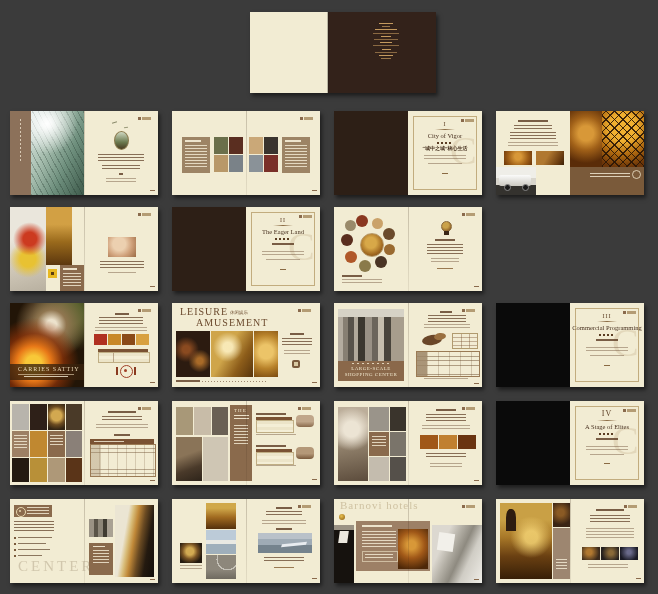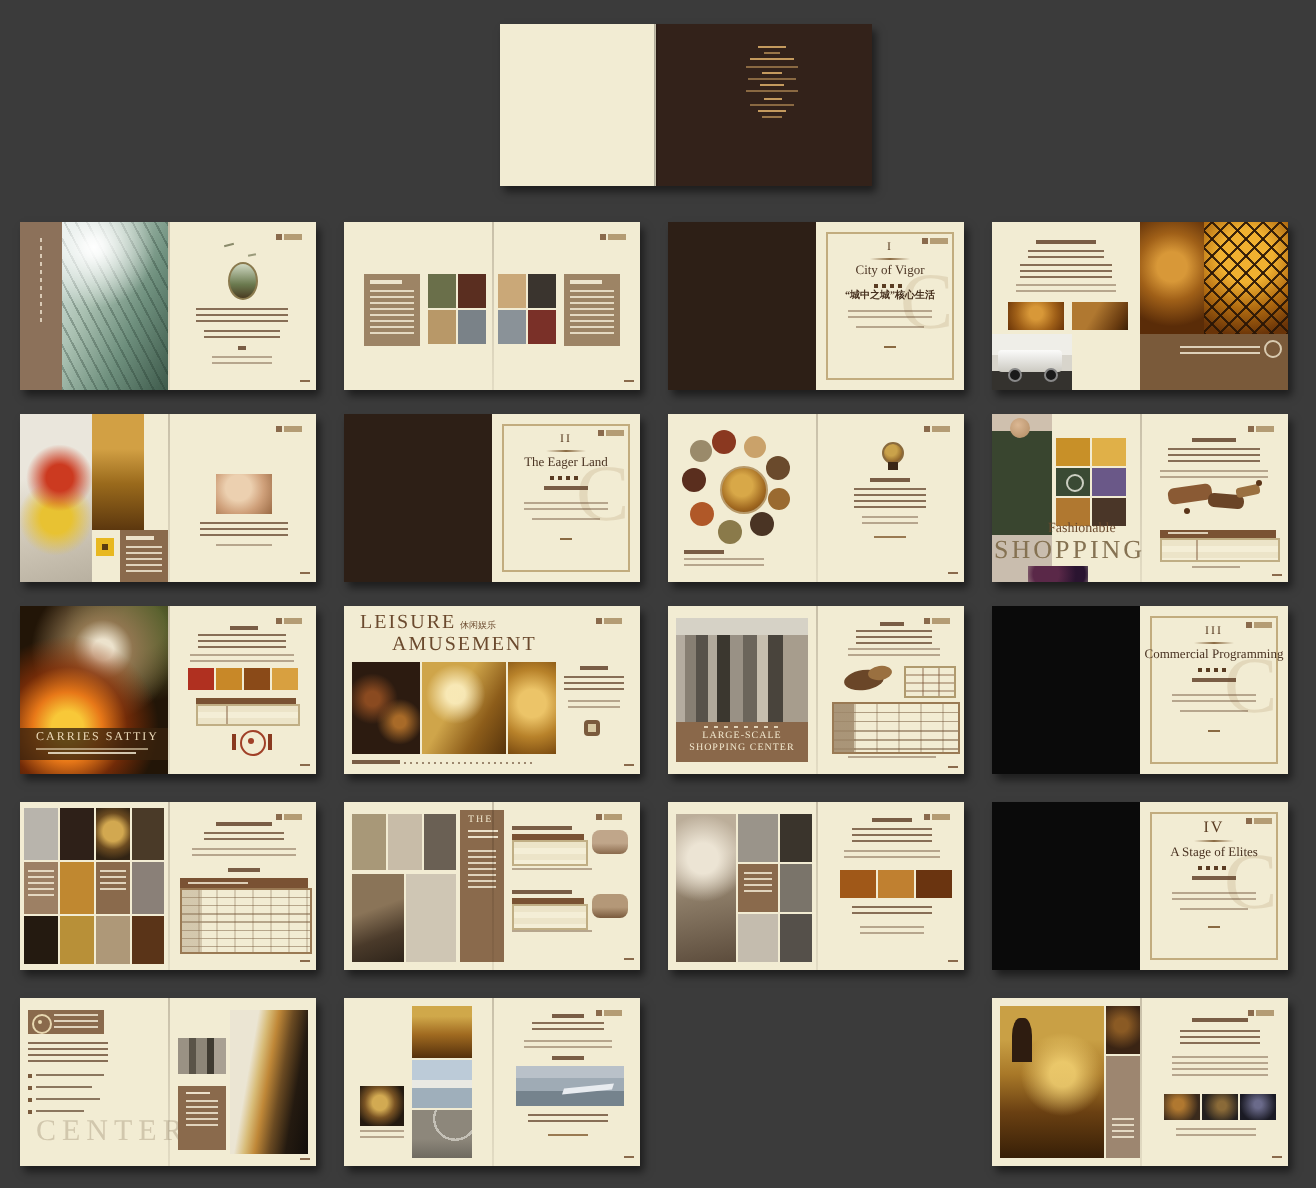--- a/index.html
+++ b/index.html
@@ -176,49 +176,20 @@
     <i class="fold" style="left:74px"></i>
     <i class="circ" style="left:107px;top:14px;width:9px;height:9px;border:1px solid #8a6a3c;background:radial-gradient(circle at 40% 35%,#caa24a 0 35%,#6a3c14 100%)"></i>
     <i style="left:110px;top:24px;width:5px;height:4px;background:#3a2616"></i>
     <i class="txh" style="left:101px;top:32px;width:20px;height:2px"></i>
     <i class="tx" style="left:93px;top:37px;width:36px;height:10px"></i>
     <i class="tx2" style="left:97px;top:51px;width:28px;height:6px"></i>
     <i style="left:103px;top:61px;width:16px;height:1px;background:#9a7a52"></i>
     <i class="pn" style="left:140px;top:79px"></i>
   </div>
 
-  <div class="sp" style="left:496px;top:207px">
-    <i style="left:0;top:0;width:30px;height:84px;background:linear-gradient(180deg,#cfc0ae 0 10%,#39452f 10% 72%,#c9bdae 72% 100%)"></i>
-    <i class="circ" style="left:9px;top:2px;width:10px;height:10px;background:radial-gradient(circle at 40% 35%,#dcb894,#b08a62)"></i>
-    <i style="left:32px;top:12px;width:17px;height:14px;background:#c89028"></i>
-    <i style="left:50px;top:12px;width:17px;height:14px;background:#e0b048"></i>
-    <i style="left:32px;top:27px;width:17px;height:14px;background:#3a4a34"></i>
-    <i class="circ" style="left:37px;top:30px;width:7px;height:7px;border:1px solid rgba(240,240,230,.8)"></i>
-    <i style="left:50px;top:27px;width:17px;height:14px;background:#6a5888"></i>
-    <i style="left:32px;top:42px;width:17px;height:14px;background:#b07830"></i>
-    <i style="left:50px;top:42px;width:17px;height:14px;background:#4a3628"></i>
-    <span class="t-fash" style="left:28px;top:54px">Fashionable</span>
-    <span class="t-shopping" style="left:1px;top:61px">SHOPPING</span>
-    <i style="left:18px;top:76px;width:30px;height:8px;background:radial-gradient(circle at 30% 50%,#5a2848 0 30%,rgba(0,0,0,0) 70%),radial-gradient(circle at 70% 50%,#2a1430 0 35%,rgba(0,0,0,0) 75%)"></i>
-    <i class="fold" style="left:74px"></i>
-    <i class="brand" style="left:128px;top:6px"></i>
-    <i class="txh" style="left:100px;top:12px;width:22px;height:2px"></i>
-    <i class="tx" style="left:88px;top:17px;width:46px;height:8px"></i>
-    <i class="tx2" style="left:84px;top:28px;width:54px;height:4px"></i>
-    <i style="left:88px;top:36px;width:22px;height:8px;border-radius:3px;background:#8a5a34;transform:rotate(-8deg)"></i>
-    <i style="left:108px;top:40px;width:18px;height:7px;border-radius:3px;background:#6a4426;transform:rotate(5deg)"></i>
-    <i style="left:122px;top:36px;width:12px;height:5px;border-radius:2px;background:#9a7040;transform:rotate(-12deg)"></i>
-    <i class="circ" style="left:132px;top:33px;width:3px;height:3px;background:#5a3418"></i>
-    <i class="circ" style="left:96px;top:47px;width:3px;height:3px;background:#5a3418"></i>
-    <i style="left:84px;top:58px;width:58px;height:4px;background:#7a5233"></i>
-    <i class="txw" style="left:88px;top:59px;width:20px;height:2px"></i>
-    <i style="left:84px;top:62px;width:58px;height:10px;border:1px solid #c0ae84;background:linear-gradient(90deg,rgba(0,0,0,0) 0 17px,rgba(122,82,51,.45) 17px 18px,rgba(0,0,0,0) 18px),repeating-linear-gradient(180deg,#ece4c8 0 3px,#f4eed6 3px 6px)"></i>
-    <i class="tx2" style="left:100px;top:76px;width:24px;height:2px"></i>
-    <i class="pn" style="left:140px;top:80px"></i>
-  </div>
 
   <div class="sp" style="left:10px;top:303px">
     <i style="left:0;top:0;width:74px;height:84px;background:radial-gradient(circle at 32% 72%,#f8c838 0 10%,#e87818 22%,rgba(140,50,8,.75) 38%,rgba(40,22,8,0) 58%),radial-gradient(circle at 56% 26%,#ece2cc 0 7%,#907650 20%,rgba(40,24,10,0) 48%),radial-gradient(circle at 82% 12%,#56602c 0 12%,rgba(30,20,8,0) 40%),#221507"></i>
     <i style="left:0;top:61px;width:74px;height:16px;background:rgba(56,34,14,.78)"></i>
     <span class="t-carries" style="left:8px;top:63px">CARRIES SATTIY</span>
     <i style="left:8px;top:71px;width:56px;height:1px;background:rgba(234,217,184,.6)"></i>
     <i class="txw" style="left:14px;top:73px;width:44px;height:2px"></i>
     <i class="fold" style="left:74px"></i>
     <i class="brand" style="left:128px;top:6px"></i>
     <i class="txh" style="left:105px;top:10px;width:14px;height:2px"></i>
@@ -416,20 +387,37 @@
     <i class="tx" style="left:94px;top:12px;width:36px;height:6px"></i>
     <i class="tx2" style="left:90px;top:21px;width:44px;height:5px"></i>
     <i class="txh" style="left:104px;top:29px;width:16px;height:2px"></i>
     <i style="left:86px;top:34px;width:54px;height:20px;background:linear-gradient(180deg,#b9c1c9 0 30%,#9fabb5 30% 62%,#75838d 62% 100%)"></i>
     <i style="left:110px;top:44px;width:24px;height:3px;background:#e8ecf0;transform:skewX(-24deg) rotate(-6deg)"></i>
     <i class="tx" style="left:92px;top:58px;width:40px;height:6px"></i>
     <i style="left:102px;top:68px;width:20px;height:1px;background:#9a7a52"></i>
     <i class="pn" style="left:140px;top:79px"></i>
   </div>
 
+  <div class="sp" style="left:334px;top:499px">
+    <span class="t-hotels" style="left:6px;top:1px">Barnovi hotels</span>
+    <i class="circ" style="left:5px;top:15px;width:6px;height:6px;background:radial-gradient(circle at 40% 35%,#e8c050,#8a5a10)"></i>
+    <i style="left:0;top:26px;width:20px;height:58px;background:linear-gradient(180deg,#9a9284 0 8%,#16120e 8% 100%)"></i>
+    <i style="left:5px;top:32px;width:9px;height:12px;background:#ece8de;transform:skewX(-8deg)"></i>
+    <i style="left:22px;top:22px;width:74px;height:50px;background:#9d8066"></i>
+    <i class="txhw" style="left:28px;top:26px;width:30px;height:2px"></i>
+    <i class="txw" style="left:28px;top:32px;width:34px;height:16px"></i>
+    <i style="left:28px;top:52px;width:34px;height:9px;border:1px solid rgba(240,230,200,.6)"></i>
+    <i class="txw" style="left:31px;top:55px;width:28px;height:4px"></i>
+    <i style="left:64px;top:30px;width:30px;height:40px;background:radial-gradient(circle at 45% 40%,#d89838 0 15%,#a05818 45%,#4e2808 85%)"></i>
+    <i class="fold" style="left:74px"></i>
+    <i class="brand" style="left:128px;top:6px"></i>
+    <i style="left:98px;top:26px;width:50px;height:58px;background:linear-gradient(115deg,#dcd8d0 0 25%,#b4b0a6 40%,#8e8a80 55%,#d0cdc5 70%,#efede7 100%)"></i>
+    <i style="left:104px;top:34px;width:16px;height:18px;background:#f2f0ea;transform:rotate(8deg)"></i>
+    <i class="pn" style="left:140px;top:80px"></i>
+  </div>
 
   <div class="sp" style="left:496px;top:499px">
     <i style="left:4px;top:4px;width:52px;height:76px;background:radial-gradient(circle at 60% 45%,rgba(248,216,120,.8) 0 12%,rgba(0,0,0,0) 40%),linear-gradient(180deg,#c9a045 0 22%,#a87828 45%,#6a4012 70%,#371f07 100%)"></i>
     <i style="left:10px;top:10px;width:10px;height:22px;border-radius:40% 40% 0 0;background:#2e1c10"></i>
     <i style="left:57px;top:4px;width:17px;height:24px;background:radial-gradient(circle at 45% 40%,#8a5a24 0 20%,#3a2414 70%)"></i>
     <i style="left:57px;top:29px;width:17px;height:51px;background:#9d8670"></i>
     <i class="txw" style="left:60px;top:60px;width:11px;height:10px"></i>
     <i class="fold" style="left:74px"></i>
     <i class="brand" style="left:128px;top:6px"></i>
     <i class="txh" style="left:100px;top:10px;width:28px;height:2px"></i>

